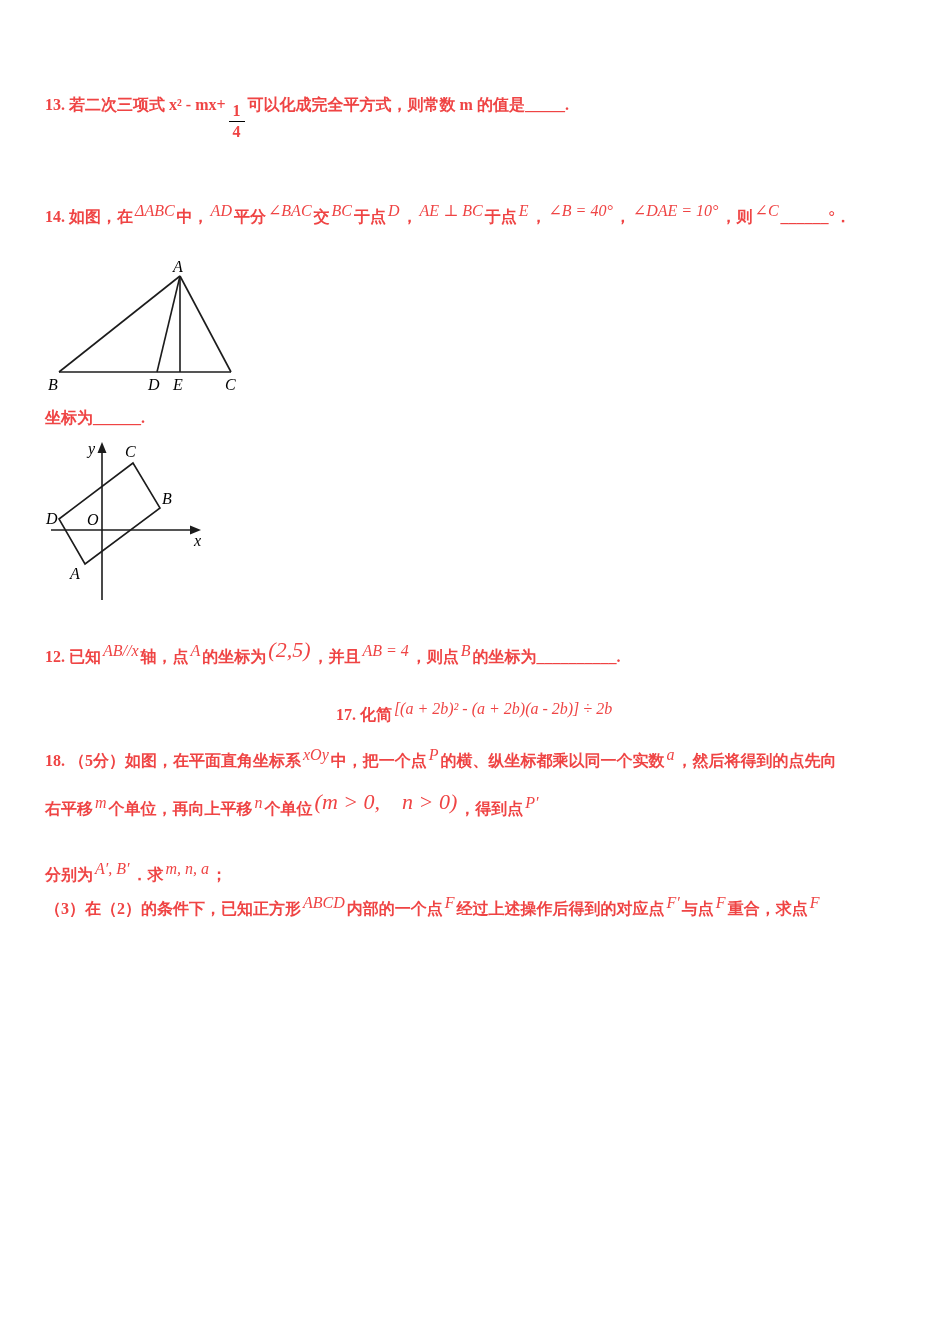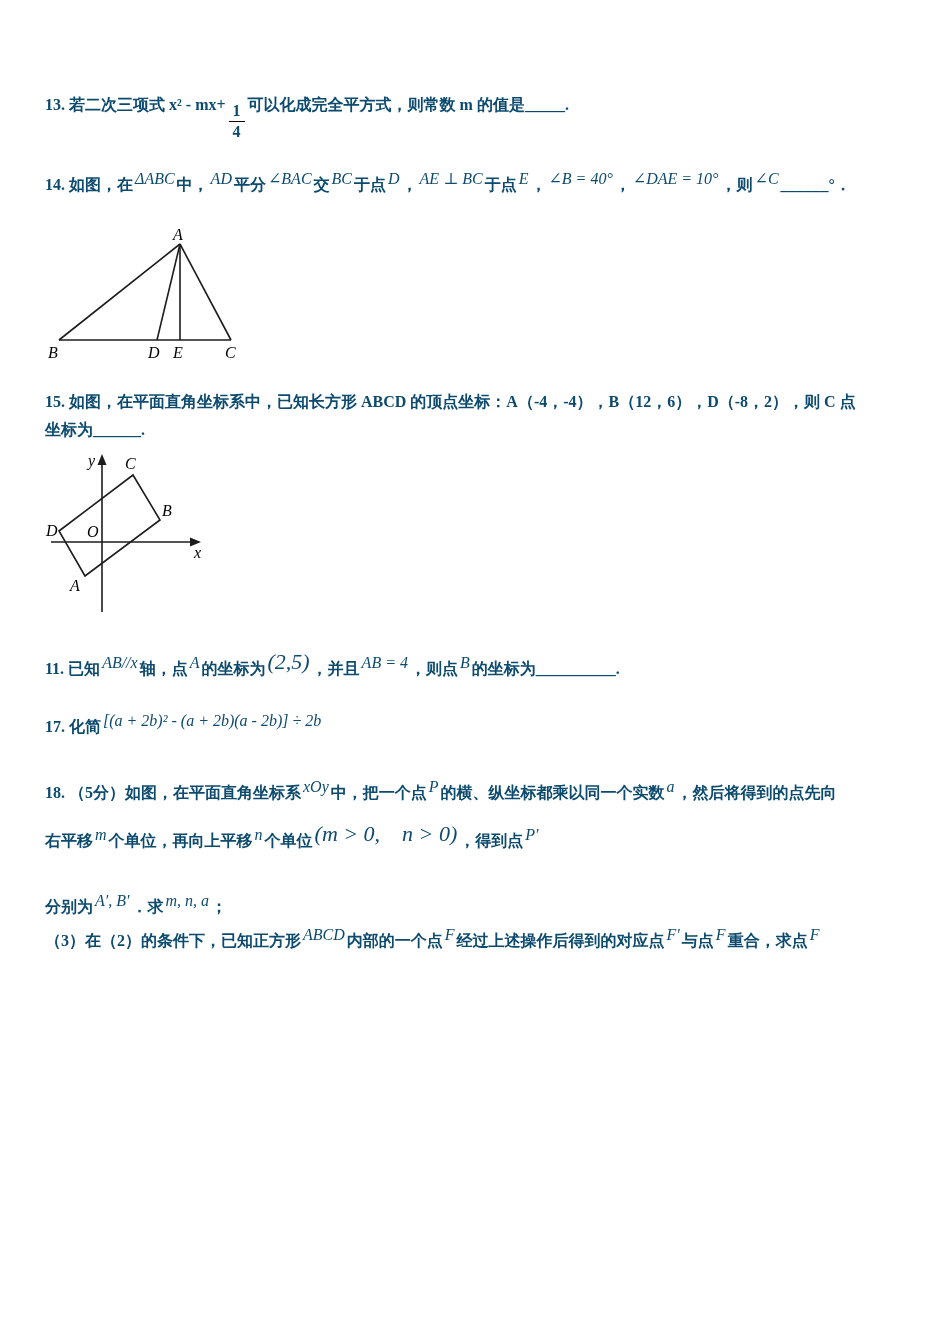--- a/index.html
+++ b/index.html
@@ -3,21 +3,21 @@
 <meta charset="utf-8">
 <style>
   html, body { margin: 0; padding: 0; background: #ffffff; }
   .doc {
     position: relative;
     width: 950px;
     min-height: 1344px;
     box-sizing: border-box;
     padding: 88px 45px 60px 45px;
     background: #ffffff;
-    color: #0c4a6e;
+    color: #ef4444;
     font-family: "Liberation Serif", "DejaVu Serif", serif;
     font-size: 16px;
     font-weight: 600;
   }
   .line { line-height: 34px; }
   .plain { line-height: 24px; }
 
   
   .t-m {
     font-family: "Liberation Serif", "DejaVu Serif", serif;
@@ -48,29 +48,29 @@
     text-align: center;
     line-height: 1.1;
     margin: 0 3px;
     font-weight: 600;
   }
   .frac .num { border-bottom: 1.6px solid #000; padding: 0 4px 1px 4px; display: block; }
   .frac .den { padding-top: 1px; display: block; }
 
   
   .l-p13  { margin-top: 0; }
-  .l-p14  { margin-top: 28px; }
+  .l-p14  { margin-top: 60px; }
   .fig-triangle { margin-top: 26px; margin-left: 2px; }
   .l-p15a { margin-top: 20px; }
   .l-p15b { margin-top: 4px; }
   .fig-coords { margin-top: 10px; margin-left: 0; }
   .l-p16  { margin-top: 30px; }
-  .l-p17  { margin-top: 24px; }
+  .l-p17  { margin-top: 24px; text-align: center; }
   .l-sec3 { margin-top: 26px; }
-  .l-p18a { margin-top: 32px; }
+  .l-p18a { margin-top: 12px; }
   .l-p18b { margin-top: 12px; }
   .l-p18c { margin-top: 28px; }
   .l-p18d { margin-top: 28px; }
   .l-p18e { margin-top: 32px; }
   .l-p18f { }
   .l-p18g { margin-top: 26px; }
 
   .figure svg { display: block; }
   .figure { }
   .figline { stroke: #1c1c1c; stroke-width: 1.6; fill: none; }
@@ -105,21 +105,20 @@
       <g class="figlabel">
         <text x="126" y="12">A</text>
         <text x="1" y="130">B</text>
         <text x="101" y="130">D</text>
         <text x="126" y="130">E</text>
         <text x="178" y="130">C</text>
       </g>
     </svg>
   </div>
 
-  <div class="line plain l-p15a"><span class="t-c">15. 如图，在平面直角坐标系中，已知长方形 ABCD 的顶点坐标：A（-4，-4），B（12，6），D（-8，2），则 C 点</span></div>
   <div class="line plain l-p15b"><span class="t-c">坐标为______.</span></div>
 
   <div class="figure fig-coords">
     <svg width="178" height="168" viewBox="0 0 178 168">
 
       <path class="figline" d="M57 10 L57 160"></path>
       <polygon class="figarrow" points="57,2 52.5,13 61.5,13"></polygon>
 
       <path class="figline" d="M6 90 L148 90"></path>
       <polygon class="figarrow" points="156,90 145,85.5 145,94.5"></polygon>
@@ -130,21 +129,21 @@
         <text x="149" y="106">x</text>
         <text x="42" y="85">O</text>
         <text x="1" y="84">D</text>
         <text x="80" y="17">C</text>
         <text x="117" y="64">B</text>
         <text x="25" y="139">A</text>
       </g>
     </svg>
   </div>
 
-  <div class="line l-p16"><span class="t-c">11. 已知</span><span class="t-m">AB//x</span><span class="t-c">轴，点</span><span class="t-m">A</span><span class="t-c">的坐标为</span><span class="t-mb">(2,5)</span><span class="t-c">，并且</span><span class="t-m">AB = 4</span><span class="t-c">，则点</span><span class="t-m">B</span><span class="t-c">的坐标为__________.</span></div>
+  <div class="line l-p16"><span class="t-c">12. 已知</span><span class="t-m">AB//x</span><span class="t-c">轴，点</span><span class="t-m">A</span><span class="t-c">的坐标为</span><span class="t-mb">(2,5)</span><span class="t-c">，并且</span><span class="t-m">AB = 4</span><span class="t-c">，则点</span><span class="t-m">B</span><span class="t-c">的坐标为__________.</span></div>
 
   <div class="line l-p17"><span class="t-c">17. 化简</span><span class="t-m">[(a + 2b)² - (a + 2b)(a - 2b)] ÷ 2b</span></div>
 
 
   <div class="line l-p18a"><span class="t-c">18. （5分）如图，在平面直角坐标系</span><span class="t-m">xOy</span><span class="t-c">中，把一个点</span><span class="t-m">P</span><span class="t-c">的横、纵坐标都乘以同一个实数</span><span class="t-m">a</span><span class="t-c">，然后将得到的点先向</span></div>
   <div class="line l-p18b"><span class="t-c">右平移</span><span class="t-m">m</span><span class="t-c">个单位，再向上平移</span><span class="t-m">n</span><span class="t-c">个单位</span><span class="t-mb">(m &gt; 0,　n &gt; 0)</span><span class="t-c">，得到点</span><span class="t-m">P′</span></div>
   <div class="line l-p18e"><span class="t-c">分别为</span><span class="t-m">A′, B′</span><span class="t-c">．求</span><span class="t-m">m, n, a</span><span class="t-c">；</span></div>
   <div class="line l-p18f"><span class="t-c">（3）在（2）的条件下，已知正方形</span><span class="t-m">ABCD</span><span class="t-c">内部的一个点</span><span class="t-m">F</span><span class="t-c">经过上述操作后得到的对应点</span><span class="t-m">F′</span><span class="t-c">与点</span><span class="t-m">F</span><span class="t-c">重合，求点</span><span class="t-m">F</span></div>
 
 </div>

